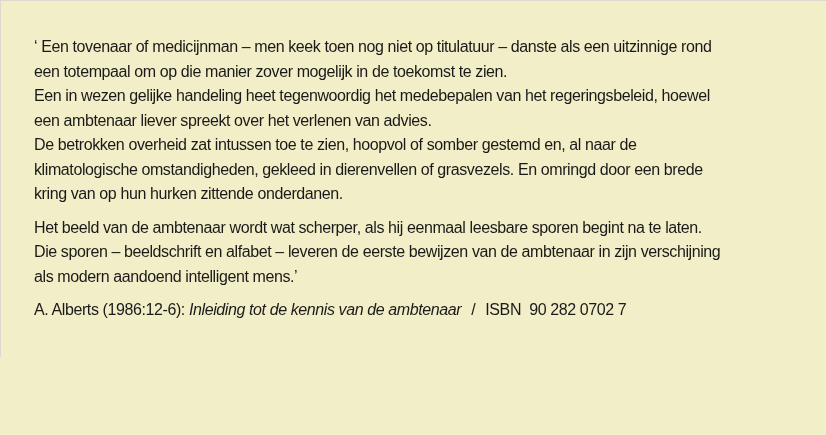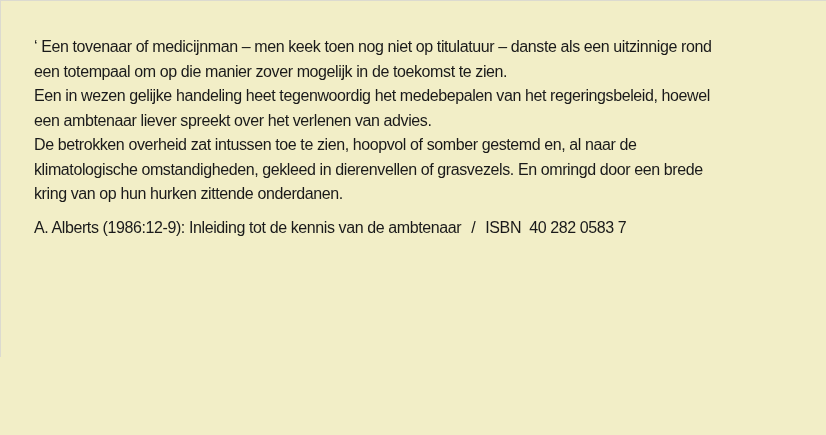--- a/index.html
+++ b/index.html
@@ -30,41 +30,45 @@
     white-space: pre-line;
   }
   .citation {
     margin: 3px 0 0 0;
     white-space: normal;
   }
   .citation .author {
     font-weight: 400;
   }
   .citation .title {
+    font-style: italic;
   }
   .citation .sep {
     margin: 0 6px;
   }
   .citation .isbn {
     white-space: pre;
   }
 </style>
 </head>
 <body>
 
 <div class="page">
   <div>
     <p class="para">‘ Een tovenaar of medicijnman – men keek toen nog niet op titulatuur – danste als een uitzinnige rond
 een totempaal om op die manier zover mogelijk in de toekomst te zien.
 Een in wezen gelijke handeling heet tegenwoordig het medebepalen van het regeringsbeleid, hoewel
 een ambtenaar liever spreekt over het verlenen van advies.
 De betrokken overheid zat intussen toe te zien, hoopvol of somber gestemd en, al naar de
 klimatologische omstandigheden, gekleed in dierenvellen of grasvezels. En omringd door een brede
 kring van op hun hurken zittende onderdanen.</p>
+    <p class="para">Het beeld van de ambtenaar wordt wat scherper, als hij eenmaal leesbare sporen begint na te laten.
+Die sporen – beeldschrift en alfabet – leveren de eerste bewijzen van de ambtenaar in zijn verschijning
+als modern aandoend intelligent mens.’</p>
   </div>
   <p class="citation">
     <span class="author">A. Alberts</span>
-    <span class="reference">(1986:12-9):</span>
+    <span class="reference">(1986:12-6):</span>
     <span class="title">Inleiding tot de kennis van de ambtenaar</span>
     <span class="sep">/</span>
-    <span class="isbn">ISBN  40 282 0583 7</span>
+    <span class="isbn">ISBN  90 282 0702 7</span>
   </p>
 </div>
 
 </body></html>

